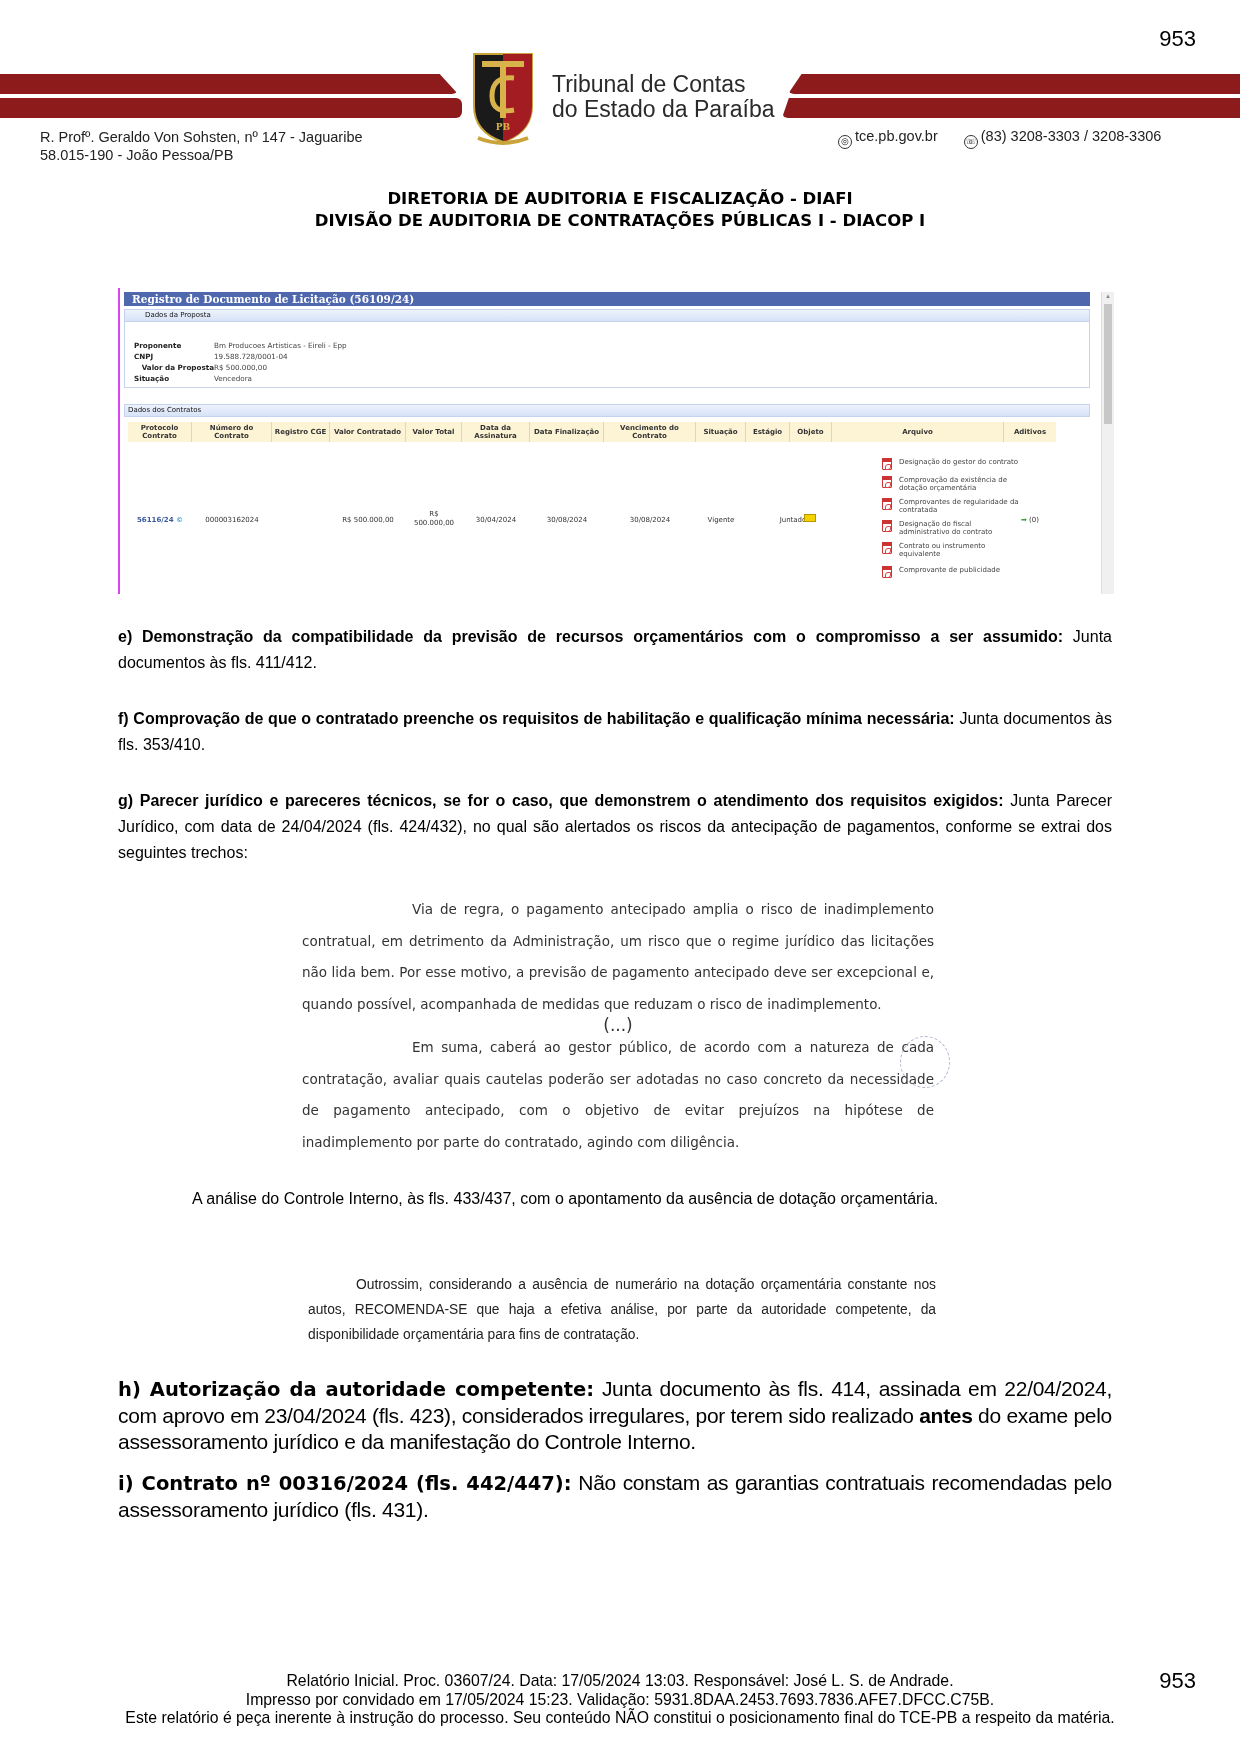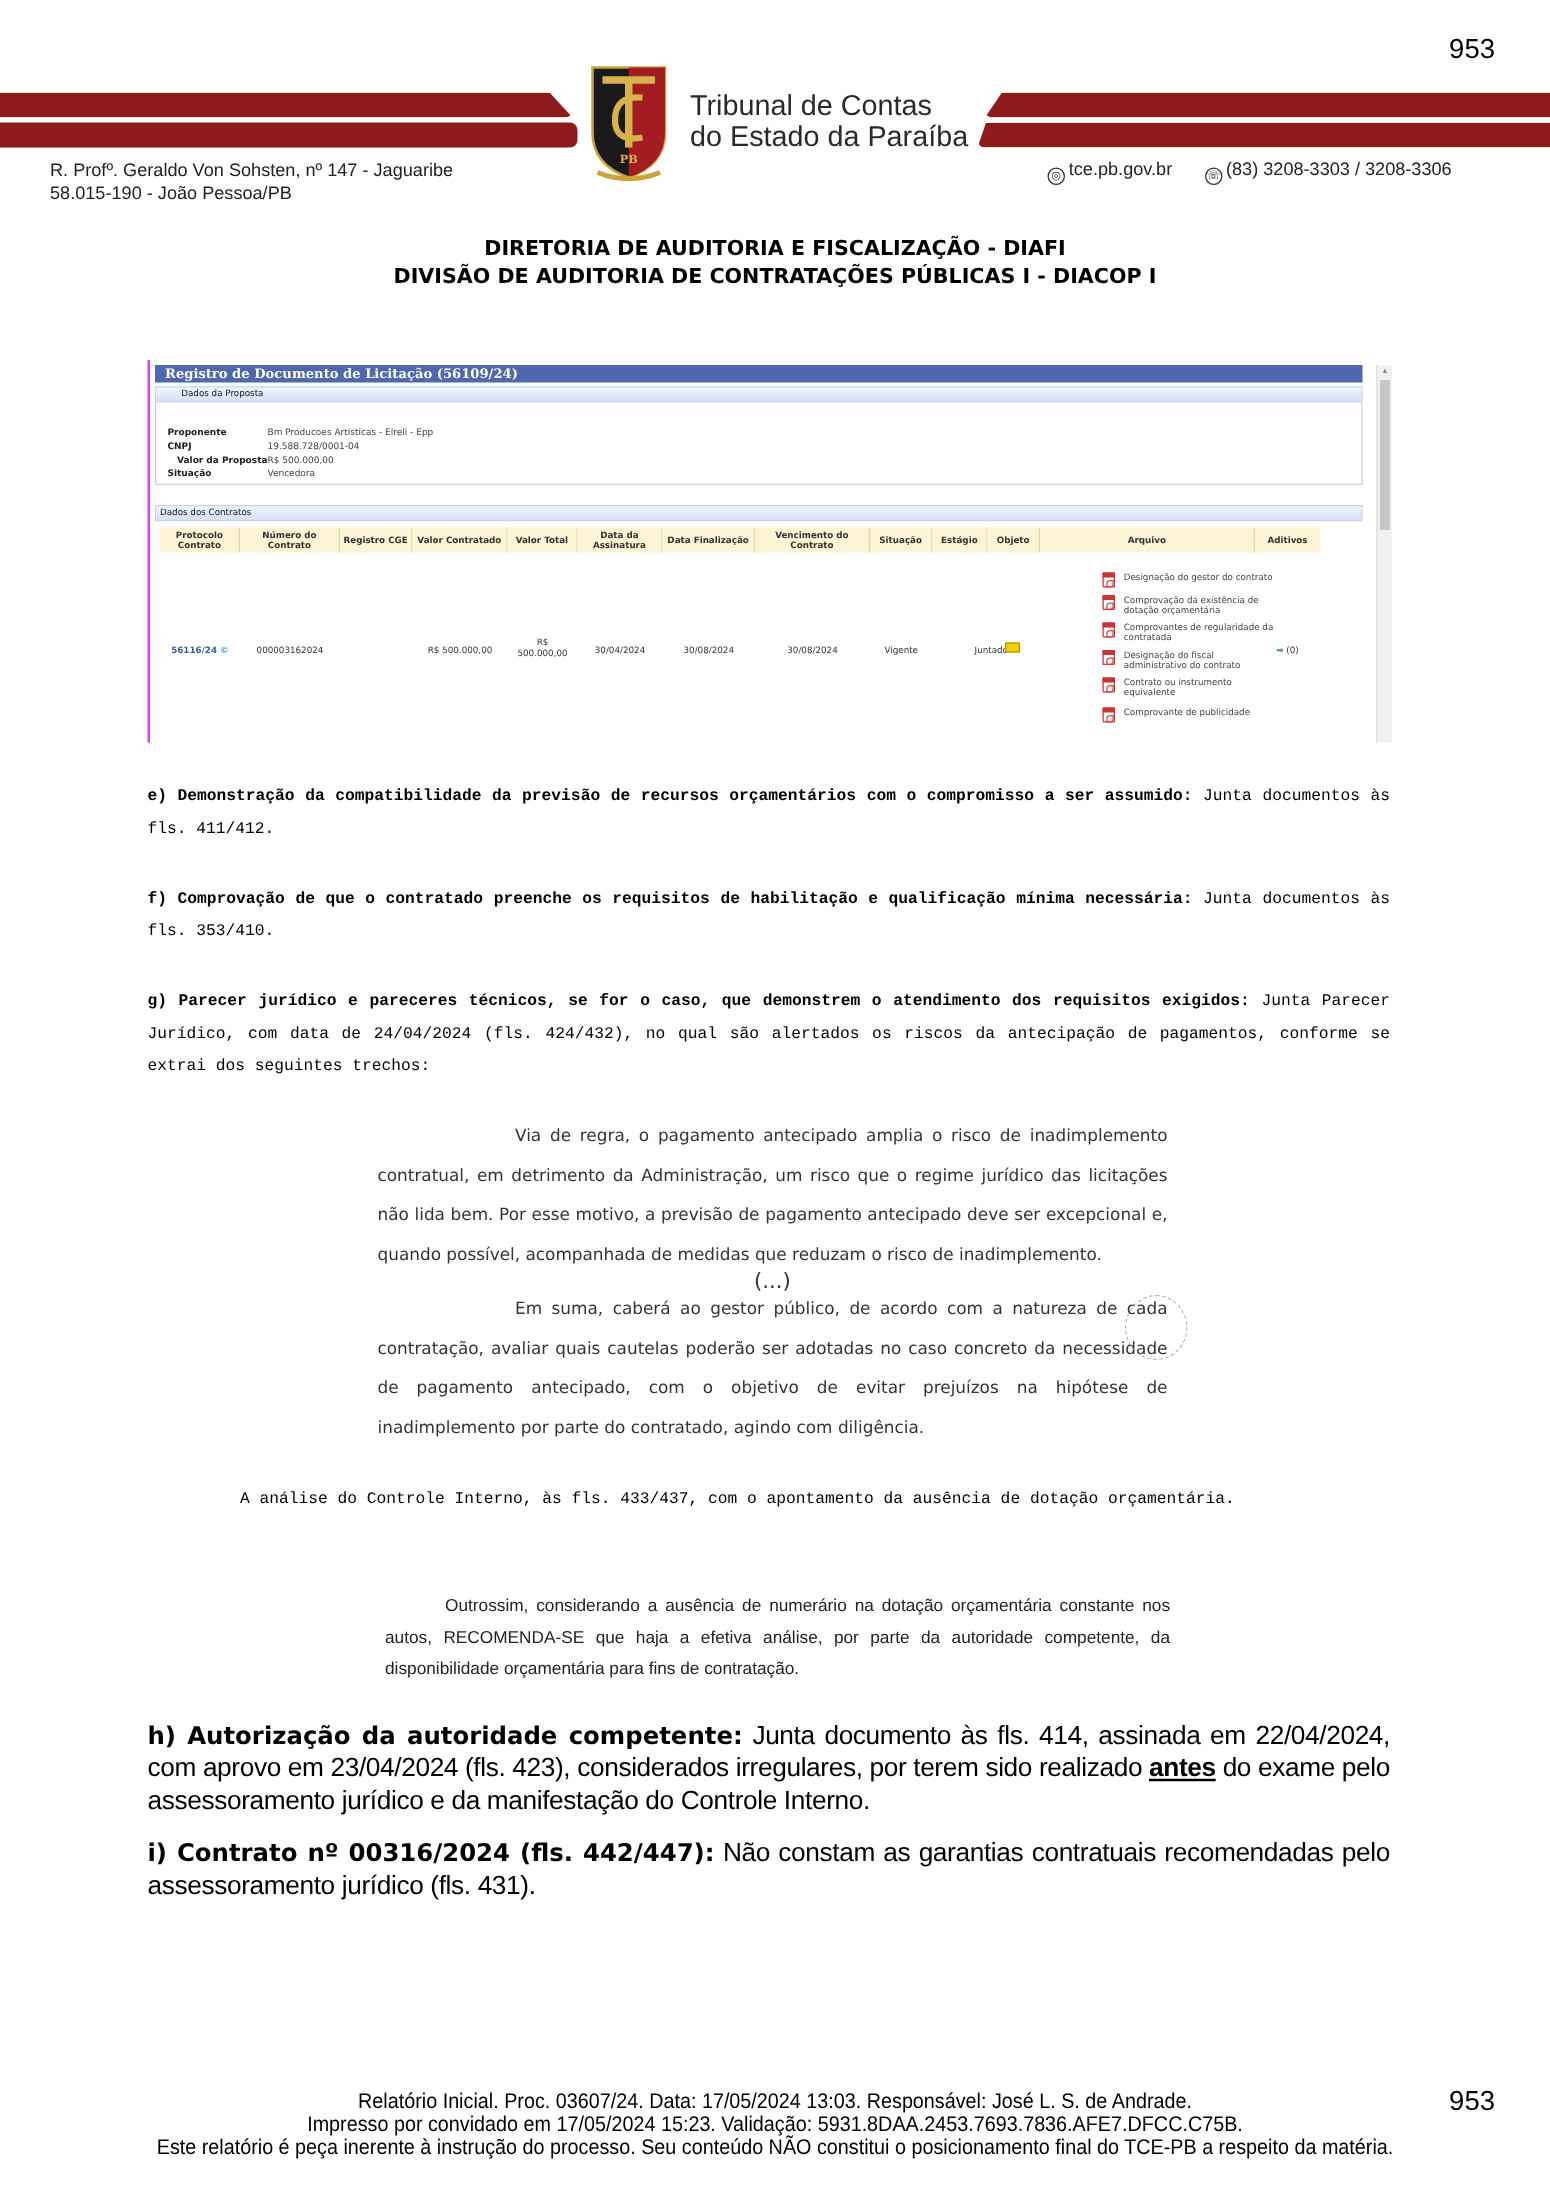--- a/index.html
+++ b/index.html
@@ -38,25 +38,25 @@
   .cell.link { color: #3a5a9e; font-weight: bold; }
   .file { position: absolute; left: 762px; display: flex; align-items: flex-start; font-size: 7px; line-height: 8px; color: #444; width: 160px; }
   .pdf { width: 10px; height: 12px; margin-right: 7px; flex: none; position: relative; background: #fff; border: 1px solid #c33; box-sizing: border-box; border-radius: 1px; }
   .pdf::before { content: ""; position: absolute; left: -1px; top: -1px; width: 10px; height: 4px; background: #c33; }
   .pdf::after { content: ""; position: absolute; left: 2px; top: 5px; width: 4px; height: 4px; border: 1px solid #d44; border-radius: 50% 0; }
   .scroll-track { position: absolute; right: 0; top: 4px; width: 12px; height: 302px; background: #f0f0f0; border-left: 1px solid #ddd; }
   .scroll-thumb { position: absolute; right: 2px; top: 16px; width: 8px; height: 120px; background: #c7c7c7; }
   .scroll-up { position: absolute; right: 2px; top: 4px; width: 8px; height: 10px; font-size: 7px; text-align: center; color: #888; line-height: 8px; }
 
   
-  .para { position: absolute; left: 118px; width: 994px; font-family: Liberation Mono, monospace; font-size: 13px; line-height: 26px; text-align: justify; }
+  .para { position: absolute; left: 118px; width: 994px; font-family: Liberation Sans, sans-serif; font-size: 16px; line-height: 26px; text-align: justify; }
   .para b { font-weight: bold; }
   .para.narrow { font-family: "Liberation Sans", sans-serif; font-size: 21px; letter-spacing: -0.3px; }
   .para.narrow b { font-family: "DejaVu Sans", sans-serif; font-size: 19.5px; letter-spacing: 0; }
-  .under { text-decoration: underline; font-weight: bold; }
+  .under { font-weight: bold; }
 
   .quote { position: absolute; left: 302px; width: 632px; font-family: "DejaVu Sans", sans-serif; font-size: 13.5px; line-height: 31.5px; color: #333; text-align: justify; }
   .quote .ind { display: inline-block; width: 110px; }
   .quote .center { display: block; text-align: center; font-size: 17px; line-height: 22px; margin: -6px 0 -4px 0; }
 
   .stamp { position: absolute; left: 900px; top: 1036px; width: 48px; height: 50px; border: 1.5px dashed #8a94b8; border-radius: 50%; opacity: 0.7; }
 
   .quote2 { position: absolute; left: 308px; width: 628px; font-family: "Liberation Sans", sans-serif; font-size: 13.8px; line-height: 25px; color: #222; text-align: justify; }
   .quote2 .ind { display: inline-block; width: 48px; }
 

